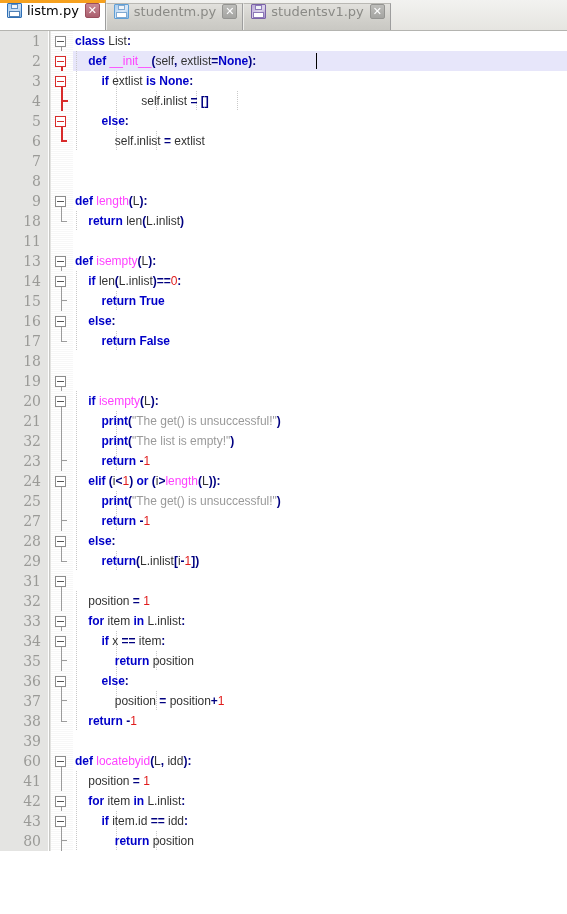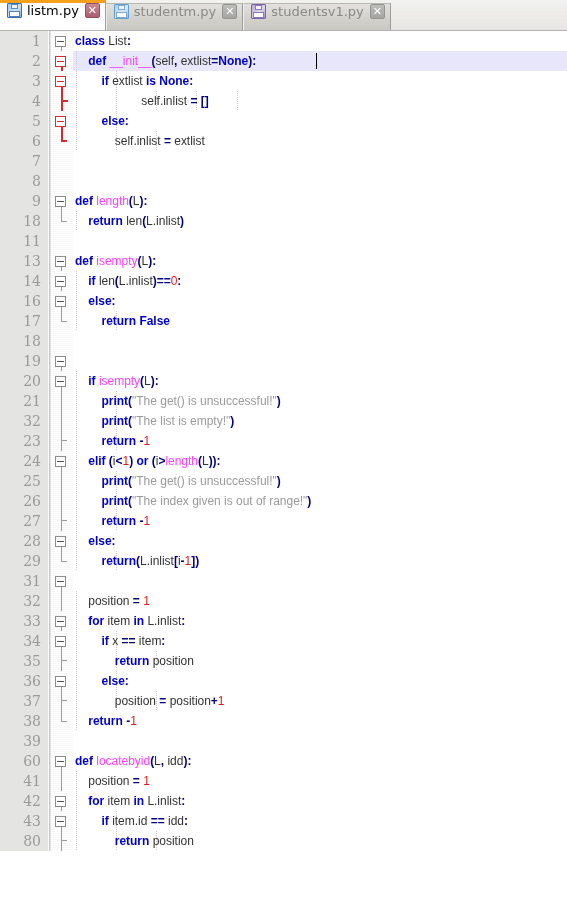--- a/index.html
+++ b/index.html
@@ -355,20 +355,28 @@
           <div class="gutter-edge"></div>
           <div class="fold">
             <span class="vline grey half-bot"></span>
             <span class="box grey">
               <i></i>
             </span>
           </div>
           <div class="codecell"><span class="guide" style="left: 3px;"></span><span class="codetext"><span class="pl">    </span><span class="kw">if</span><span class="pl"> </span><span class="id">len</span><span class="pun">(</span><span class="id">L.inlist</span><span class="pun">)</span><span class="op">==</span><span class="num">0</span><span class="pun">:</span></span></div>
         </div>
         <div class="row">
+          <div class="gutter">15</div>
+          <div class="gutter-edge"></div>
+          <div class="fold">
+            <span class="tee grey"></span>
+          </div>
+          <div class="codecell"><span class="guide" style="left: 3px;"></span><span class="guide" style="left: 43.16px;"></span><span class="codetext"><span class="pl">        </span><span class="kw">return</span><span class="pl"> </span><span class="kw">True</span></span></div>
+        </div>
+        <div class="row">
           <div class="gutter">16</div>
           <div class="gutter-edge"></div>
           <div class="fold">
             <span class="vline grey half-bot"></span>
             <span class="box grey">
               <i></i>
             </span>
           </div>
           <div class="codecell"><span class="guide" style="left: 3px;"></span><span class="codetext"><span class="pl">    </span><span class="kw">else</span><span class="pun">:</span></span></div>
         </div>
@@ -444,28 +452,20 @@
         </div>
         <div class="row">
           <div class="gutter">25</div>
           <div class="gutter-edge"></div>
           <div class="fold">
             <span class="vline grey"></span>
           </div>
           <div class="codecell"><span class="guide" style="left: 3px;"></span><span class="guide" style="left: 43.16px;"></span><span class="codetext"><span class="pl">        </span><span class="kw">print</span><span class="pun">(</span><span class="str">"The get() is unsuccessful!"</span><span class="pun">)</span></span></div>
         </div>
         <div class="row">
-          <div class="gutter">26</div>
-          <div class="gutter-edge"></div>
-          <div class="fold">
-            <span class="vline grey"></span>
-          </div>
-          <div class="codecell"><span class="guide" style="left: 3px;"></span><span class="guide" style="left: 43.16px;"></span><span class="codetext"><span class="pl">        </span><span class="kw">print</span><span class="pun">(</span><span class="str">"The index given is out of range!"</span><span class="pun">)</span></span></div>
-        </div>
-        <div class="row">
           <div class="gutter">27</div>
           <div class="gutter-edge"></div>
           <div class="fold">
             <span class="tee grey"></span>
           </div>
           <div class="codecell"><span class="guide" style="left: 3px;"></span><span class="guide" style="left: 43.16px;"></span><span class="codetext"><span class="pl">        </span><span class="kw">return</span><span class="pl"> </span><span class="op">-</span><span class="num">1</span></span></div>
         </div>
         <div class="row">
           <div class="gutter">28</div>
           <div class="gutter-edge"></div>

